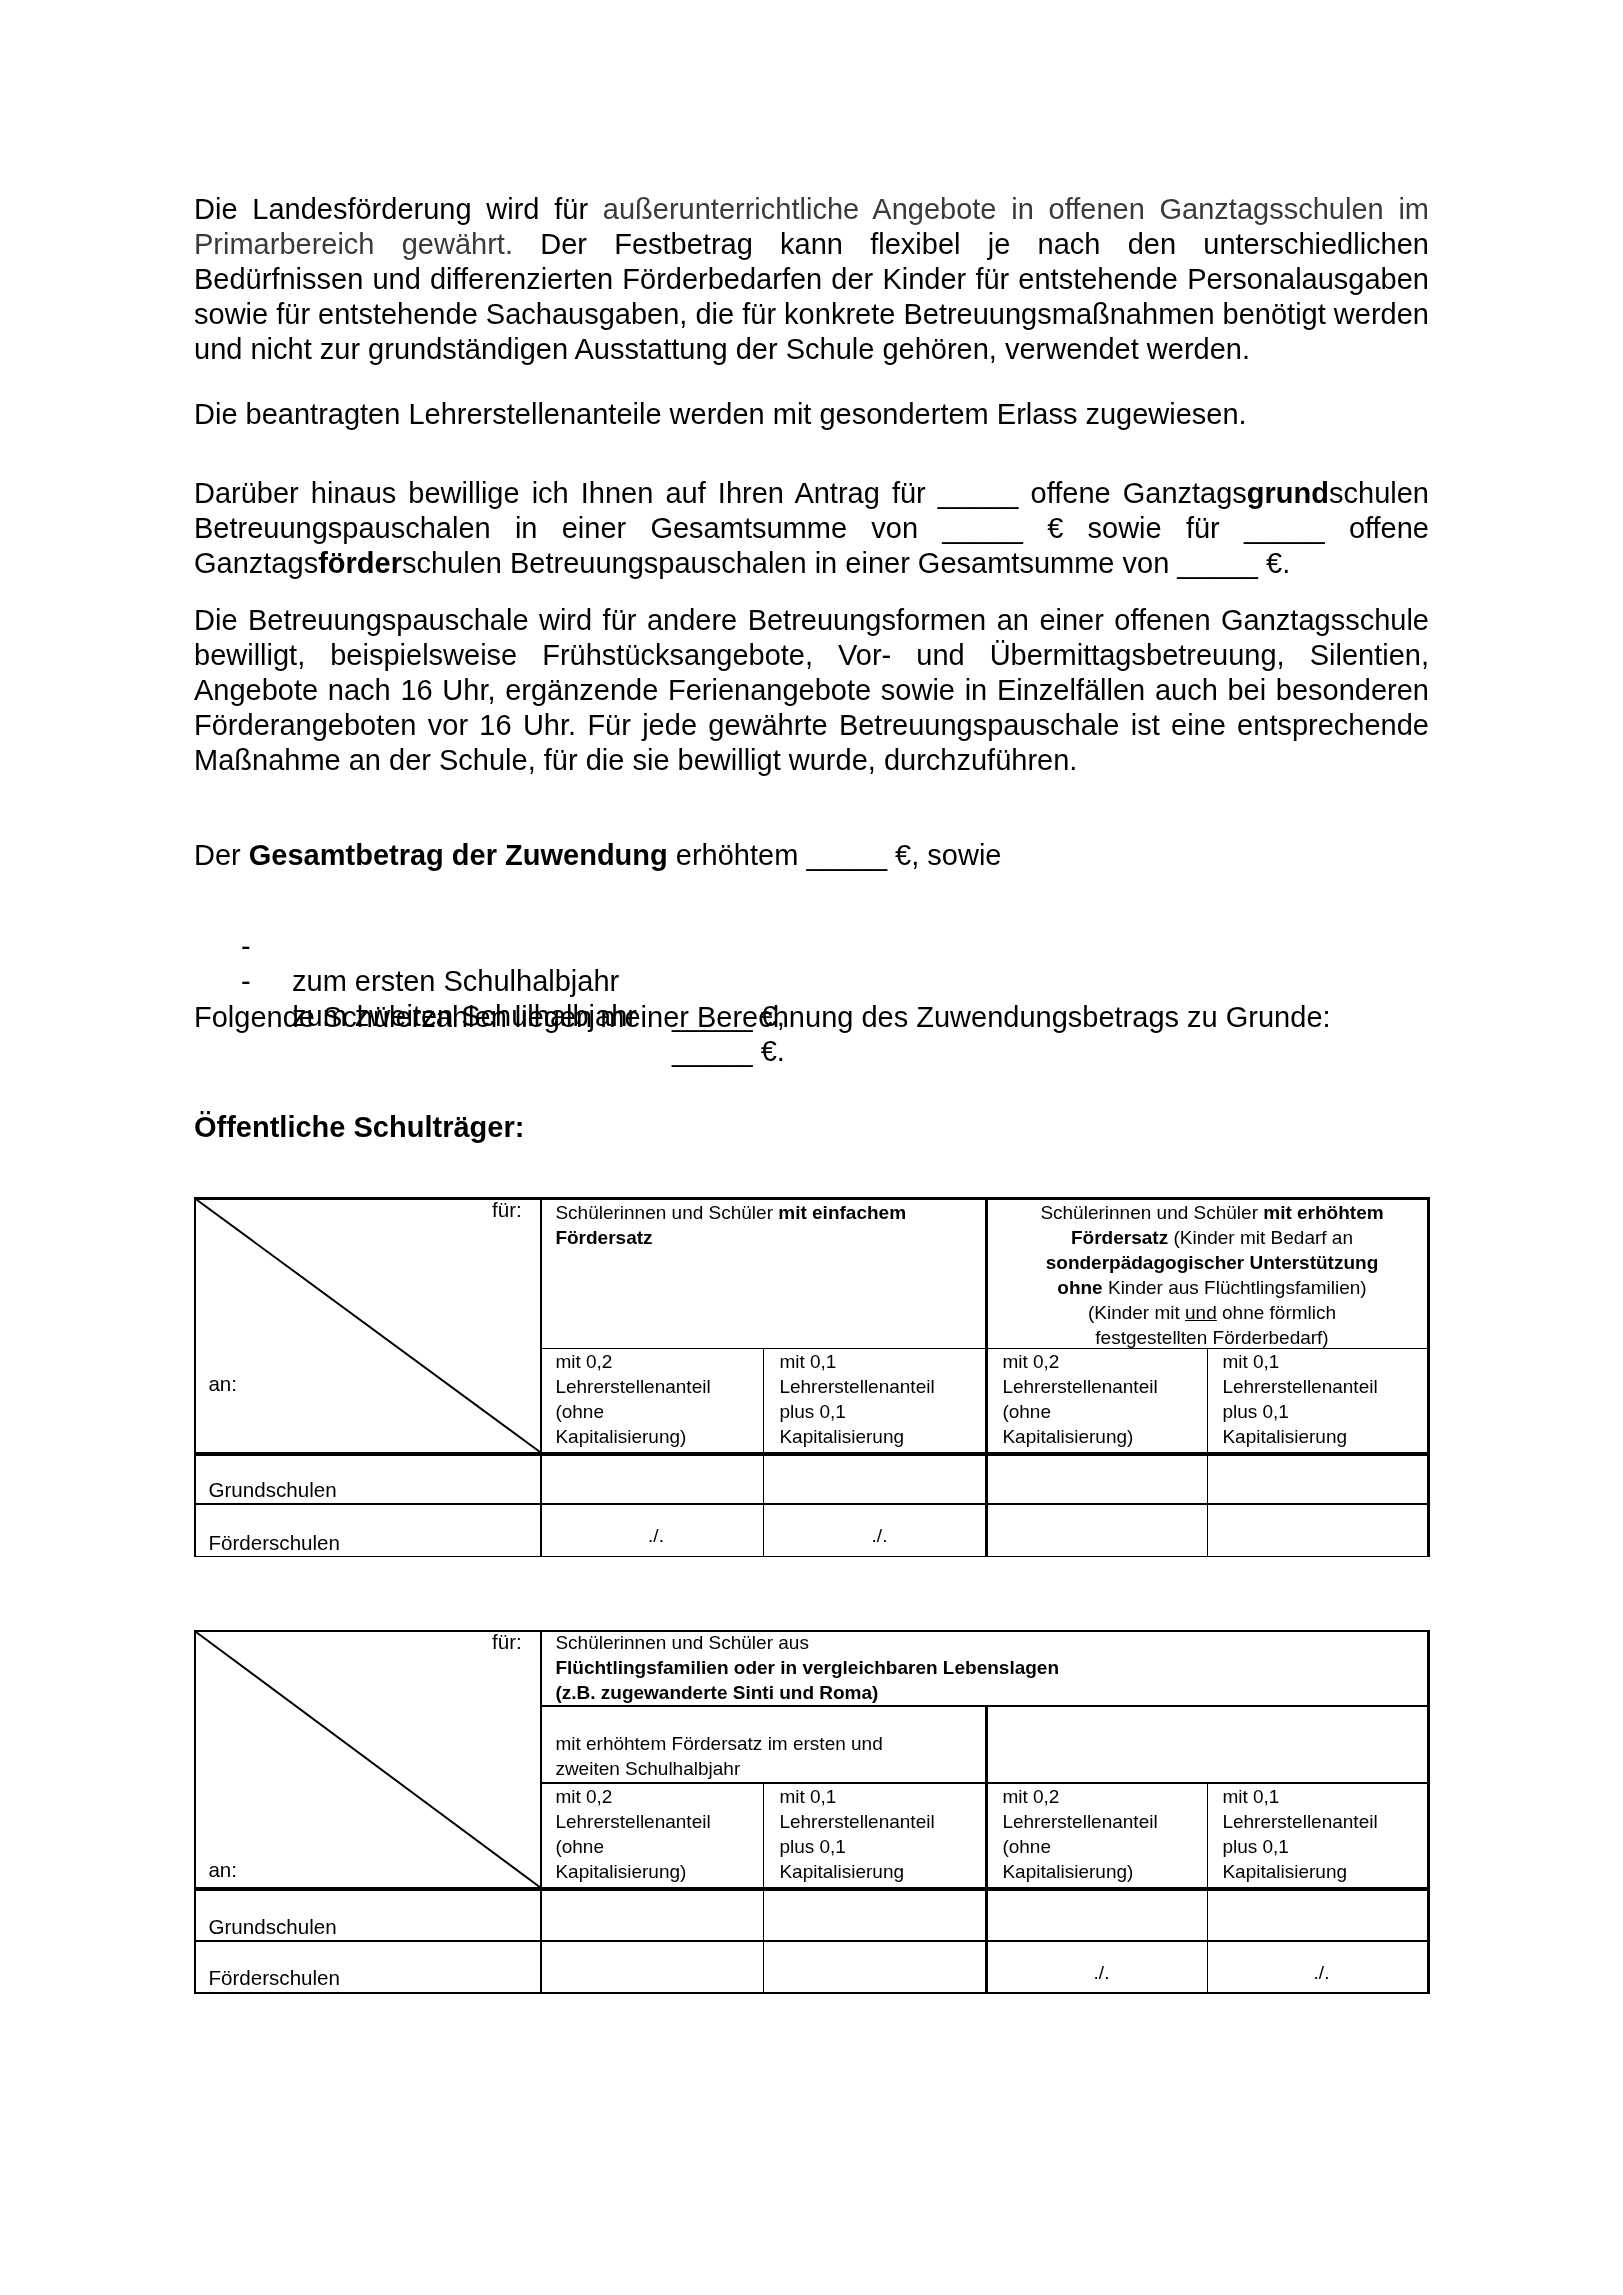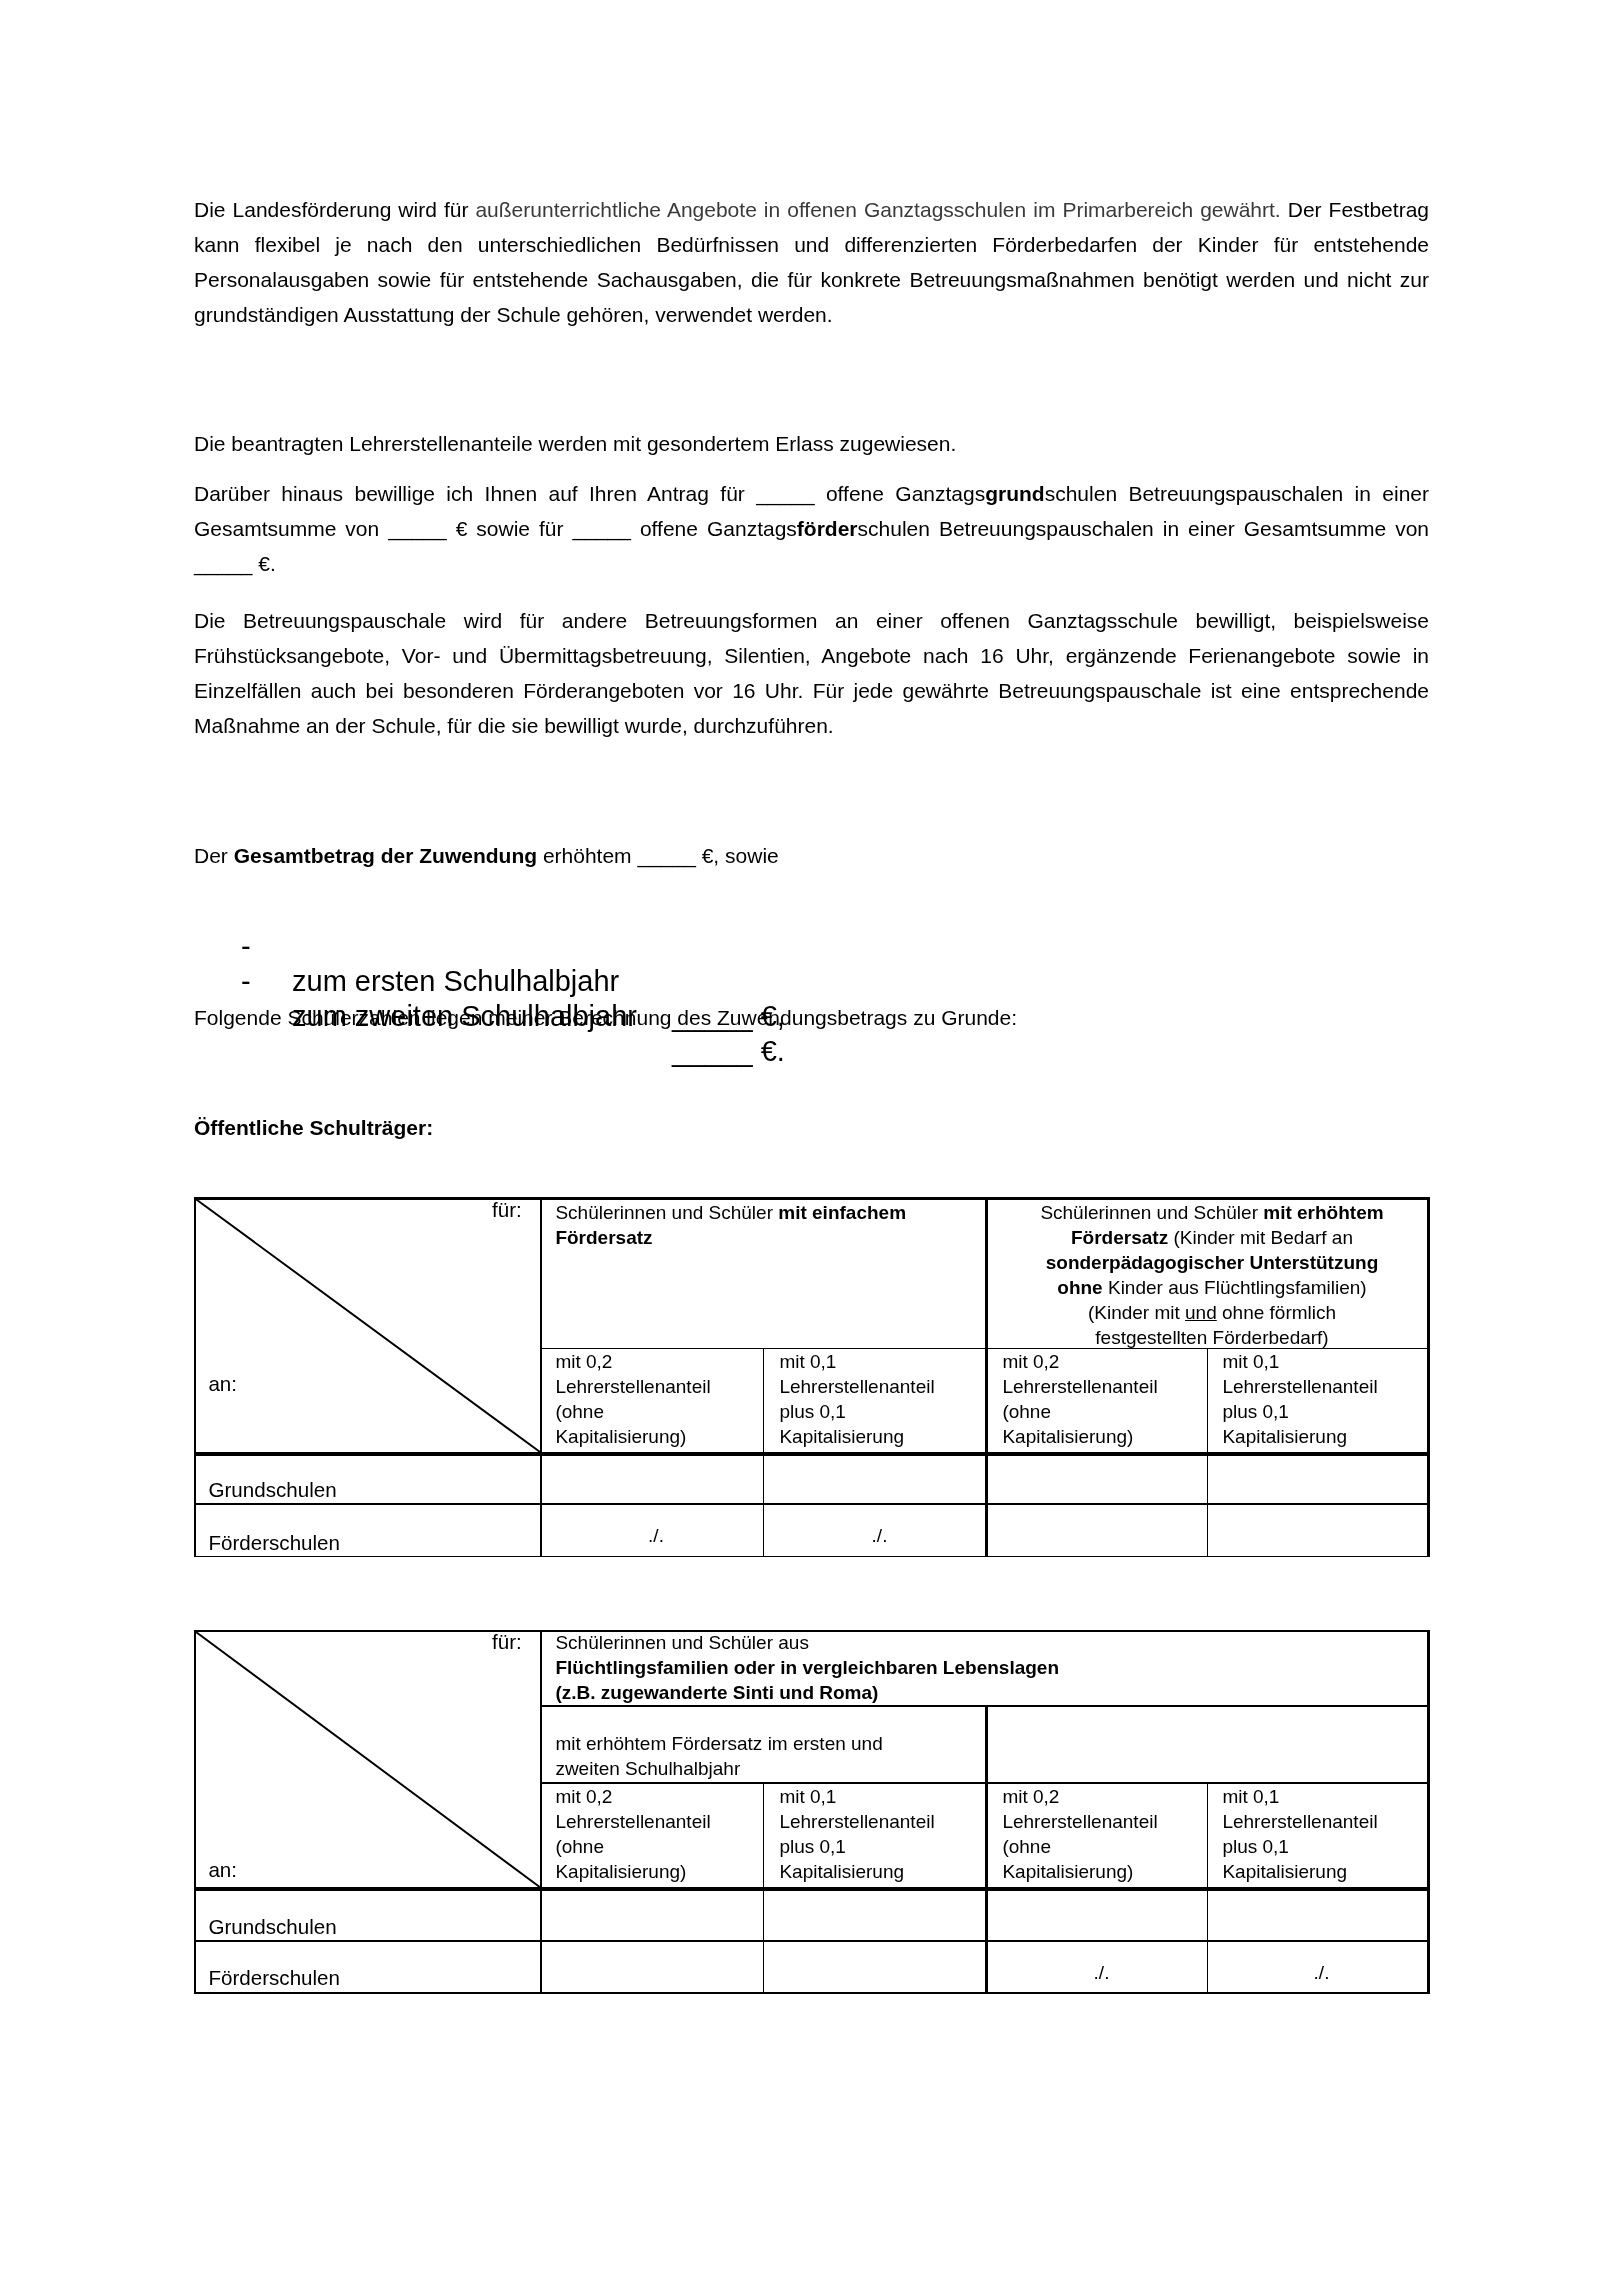--- a/index.html
+++ b/index.html
@@ -1,19 +1,19 @@
 <!DOCTYPE html>
 <html style="font-size:10.5px"><head>
 <meta charset="utf-8">
 <style>
   html, body { margin: 0; padding: 0; background: #ffffff; }
   body { width: 1623px; height: 2295px; position: relative; overflow: hidden;
          font-family: "Liberation Sans", sans-serif; color: #000; }
   .page { position: absolute; left: 194px; top: 0; width: 1235px; }
-  .para { position: absolute; left: 0; width: 1235px; font-size: 21px; line-height: 35px;
+  .para { position: absolute; left: 0; width: 1235px; font-size: 29px; line-height: 35px;
           text-align: justify; text-align-last: left; margin: 0; }
   .gray { color: #3a3a3a; }
   b { font-weight: bold; }
   .blank { display: inline-block; }
   .bullet-row { position: absolute; left: 0; font-size: 29px; line-height: 35px; white-space: pre; }
   .bullet-dash { position: absolute; left: 47px; }
   .bullet-text { position: absolute; left: 98px; }
   .bullet-amt { position: absolute; left: 478px; }
   .heading-bold { font-weight: bold; }
 
@@ -25,21 +25,21 @@
   .sym { position: absolute; font-size: 20.6px; }
   svg.diag { position: absolute; left: 0; top: 0; overflow: visible; }
 </style>
 </head>
 <body>
 
 <div class="page">
 
   <p class="para" style="top:192px;"><span>Die Landesförderung wird für </span><span class="gray">außerunterrichtliche Angebote in offenen Ganztagsschulen im Primarbereich gewährt.</span><span> Der Festbetrag kann flexibel je nach den unterschiedlichen Bedürfnissen und differenzierten Förderbedarfen der Kinder für entstehende Personalausgaben sowie für entstehende Sachausgaben, die für konkrete Betreuungsmaßnahmen benötigt werden und nicht zur grundständigen Ausstattung der Schule gehören, verwendet werden.</span></p>
 
-  <p class="para" style="top:426px;">Die beantragten Lehrerstellenanteile werden mit gesondertem Erlass zugewiesen.</p>
+  <p class="para" style="top:397px;">Die beantragten Lehrerstellenanteile werden mit gesondertem Erlass zugewiesen.</p>
 
   <p class="para" style="top:476px;"><span>Darüber hinaus bewillige ich Ihnen auf Ihren Antrag für </span><span class="blank">_____</span><span> offene Ganztags</span><b>grund</b><span>schulen Betreuungspauschalen in einer Gesamtsumme von </span><span class="blank">_____</span><span> € sowie für </span><span class="blank">_____</span><span> offene Ganztags</span><b>förder</b><span>schulen Betreuungspauschalen in einer Gesamtsumme von </span><span class="blank">_____</span><span> €.</span></p>
 
   <p class="para" style="top:603px;">Die Betreuungspauschale wird für andere Betreuungsformen an einer offenen Ganztagsschule bewilligt, beispielsweise Frühstücksangebote, Vor- und Übermittagsbetreuung, Silentien, Angebote nach 16 Uhr, ergänzende Ferienangebote sowie in Einzelfällen auch bei besonderen Förderangeboten vor 16 Uhr. Für jede gewährte Betreuungspauschale ist eine entsprechende Maßnahme an der Schule, für die sie bewilligt wurde, durchzuführen.</p>
 
   <p class="para" style="top:838px;"><span>Der </span><b>Gesamtbetrag der Zuwendung</b><span> erhöhtem </span><span class="blank">_____</span><span> €, sowie</span></p>
 
   <div class="bullet-row" style="top:894px;">
     <span class="bullet-dash">-</span>
     <span class="bullet-text">zum ersten Schulhalbjahr</span>

